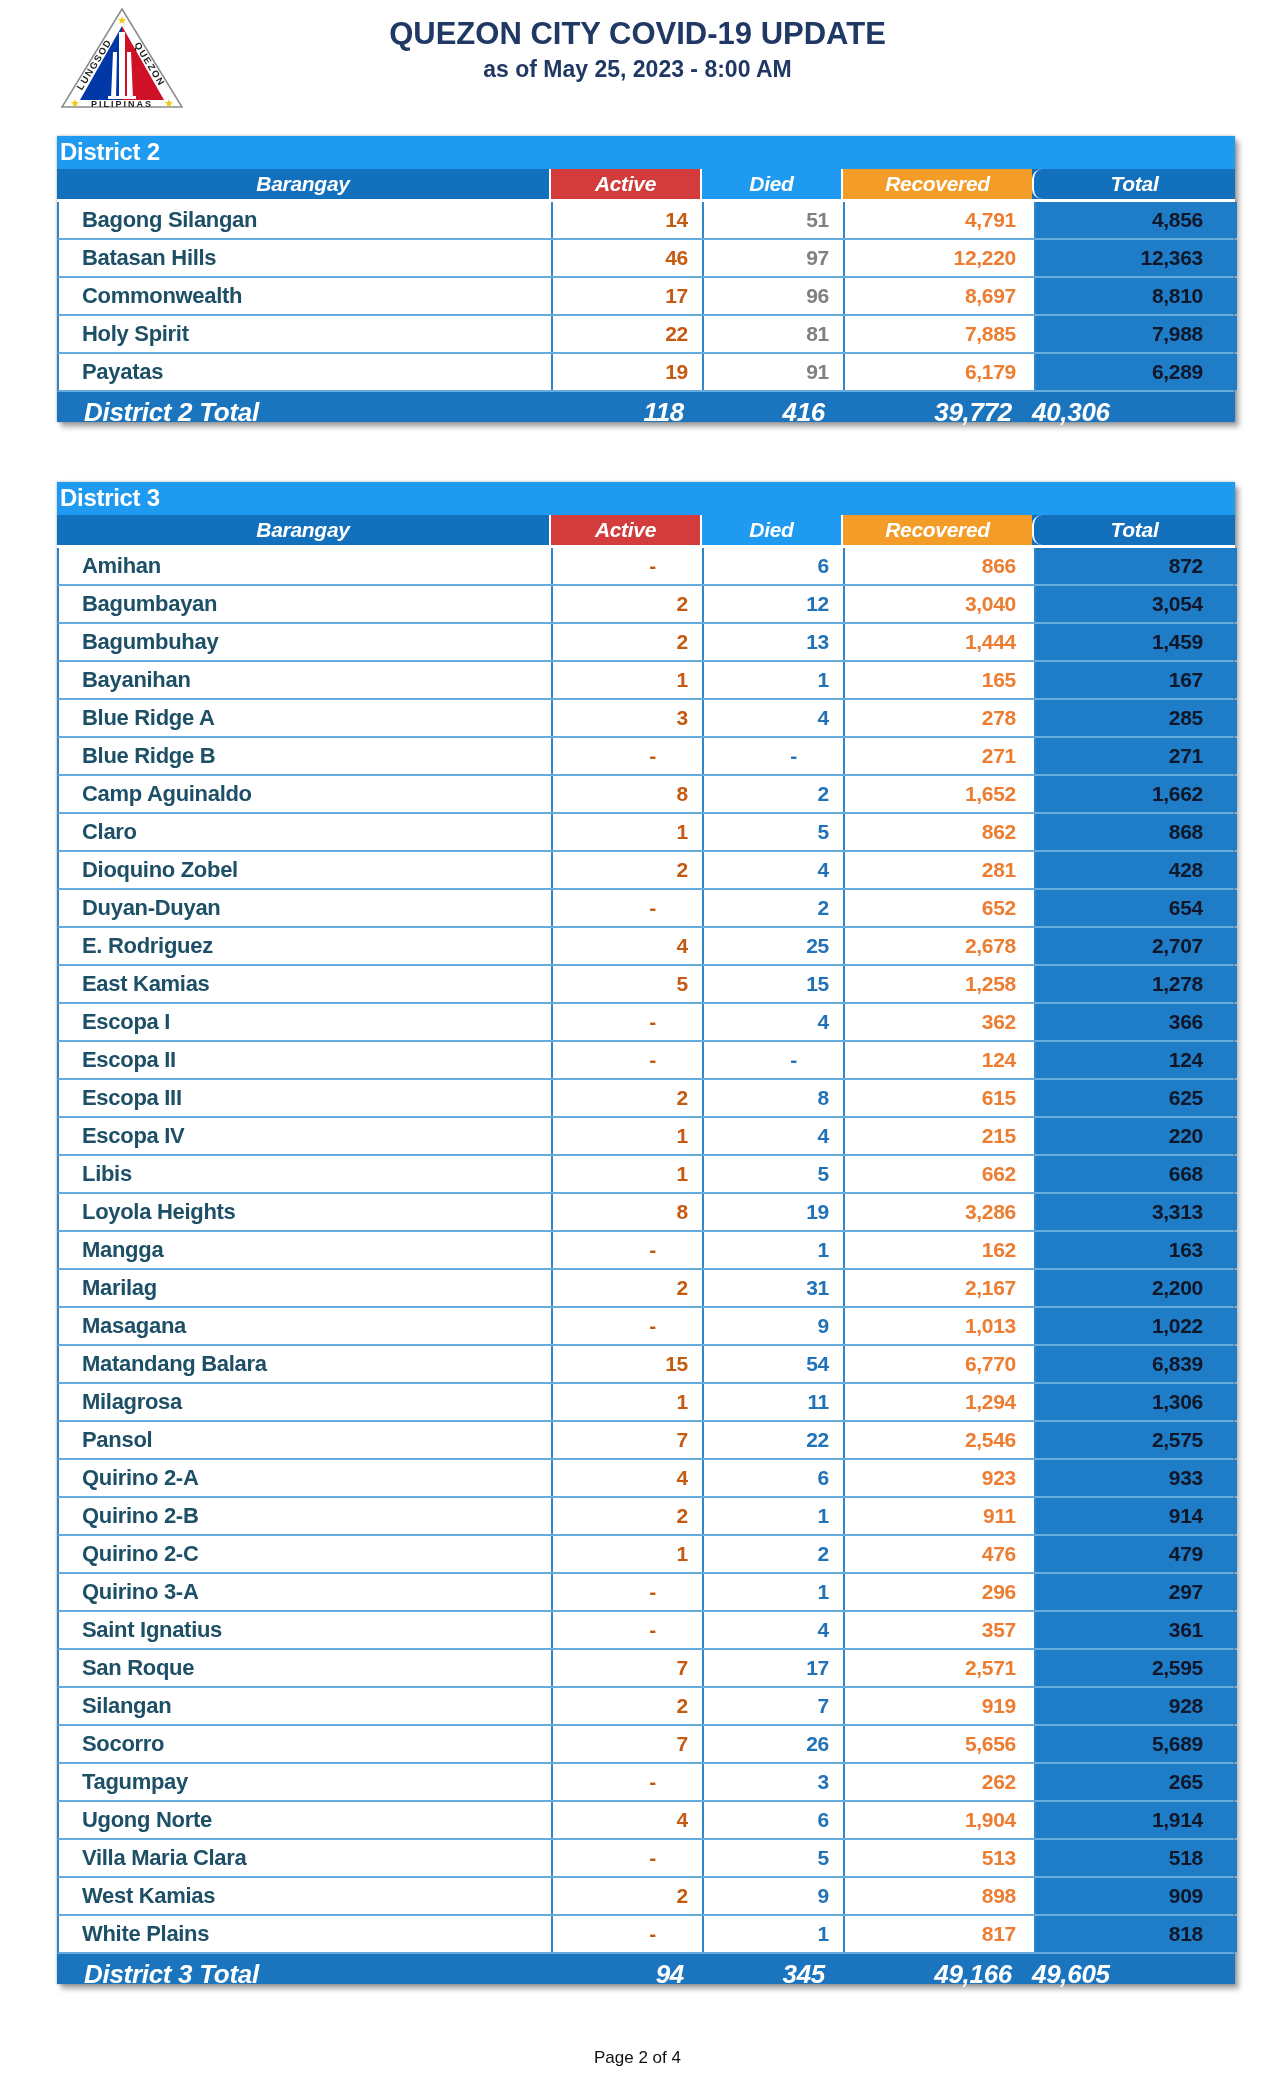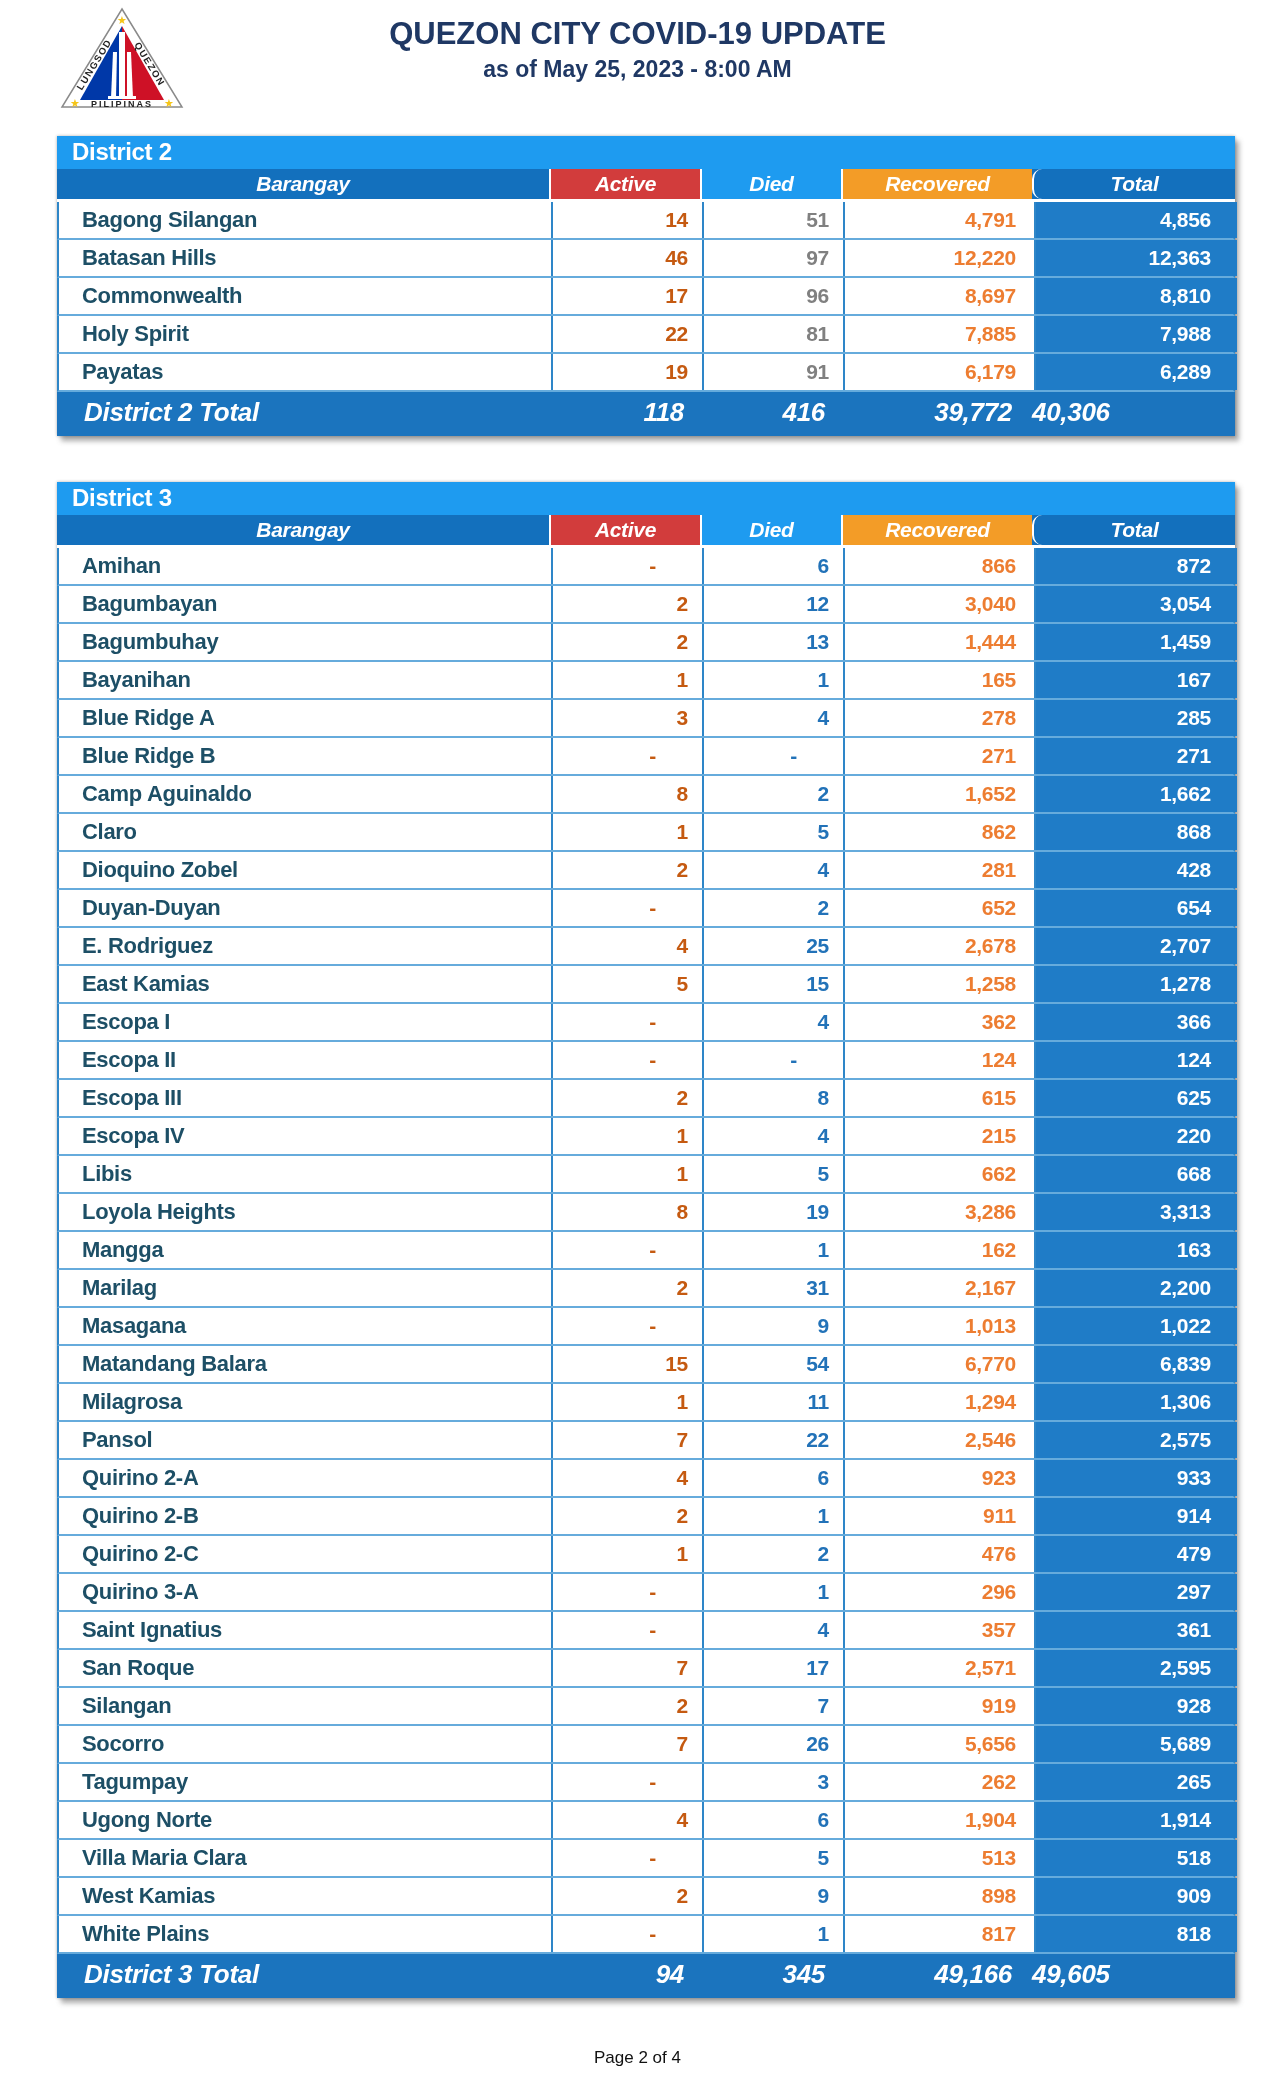--- a/index.html
+++ b/index.html
@@ -27,21 +27,21 @@
   .district {
     position:absolute; left:57px; width:1178px;
     box-shadow:0 0 3px rgba(0,0,0,.30), 4px 5px 5px rgba(70,70,70,.45);
     letter-spacing:-0.3px;
   }
   .district-2 { top:136px; }
   .district-3 { top:482px; }
 
   .bar {
     height:33px; background:var(--district-bar); color:#fff;
-    font-size:24px; font-weight:bold; line-height:32px; padding-left:15px;
+    font-size:24px; font-weight:bold; line-height:32px; padding-left:3px;
   }
   .grid-row { display:grid; grid-template-columns:492px 151px 141px 191px 203px; }
 
   .colhead { background:var(--header-row); height:33px; border-bottom:3px solid #fff; }
   .colhead .hcell {
     color:#fff; font-style:italic; font-weight:bold; font-size:21px;
     text-align:center; line-height:30px;
   }
   .hcell.h-active    { background:var(--active-header);    border-left:2px solid #fff; }
   .hcell.h-died      { background:var(--died-header);      border-left:2px solid #fff; }
@@ -51,24 +51,24 @@
   .row { height:38px; background:#fff; border-bottom:2px solid var(--row-border);
          border-left:2px solid var(--col-border); border-right:2px solid var(--col-border); }
   .cell { font-size:21px; font-weight:bold; line-height:35px; white-space:nowrap; }
   .cell + .cell { border-left:2px solid var(--col-border); }
   .cell.barangay  { color:var(--barangay-text); text-align:left;  padding-left:23px; font-size:22px; }
   .cell.active    { color:var(--active-text);   text-align:right; padding-right:14px; }
   .cell.died      { text-align:right; padding-right:14px; }
   .died-gray .cell.died { color:var(--died-text-gray); }
   .died-blue .cell.died { color:var(--died-text-blue); }
   .cell.recovered { color:var(--recovered-text); text-align:right; padding-right:18px; }
-  .cell.total     { background:var(--total-cell); color:#ffffff; text-align:right; padding-right:26px; }
+  .cell.total     { background:var(--total-cell); color:#0f172a; text-align:right; padding-right:34px; }
   .cell.dash      { padding-right:46px; }
 
-  .trow { height:44px; background:var(--total-row); color:#fff;
+  .trow { height:30px; background:var(--total-row); color:#fff;
           font-style:italic; font-weight:bold; font-size:26px; }
   .trow > div { line-height:41px; white-space:nowrap; }
   .trow .tlabel { text-align:left; padding-left:27px; }
   .trow .t-active    { text-align:right; padding-right:16px; }
   .trow .t-died      { text-align:right; padding-right:16px; }
   .trow .t-recovered { text-align:right; padding-right:20px; }
   .trow .t-total     { padding-right:16px; }
 
   
   .footer {

